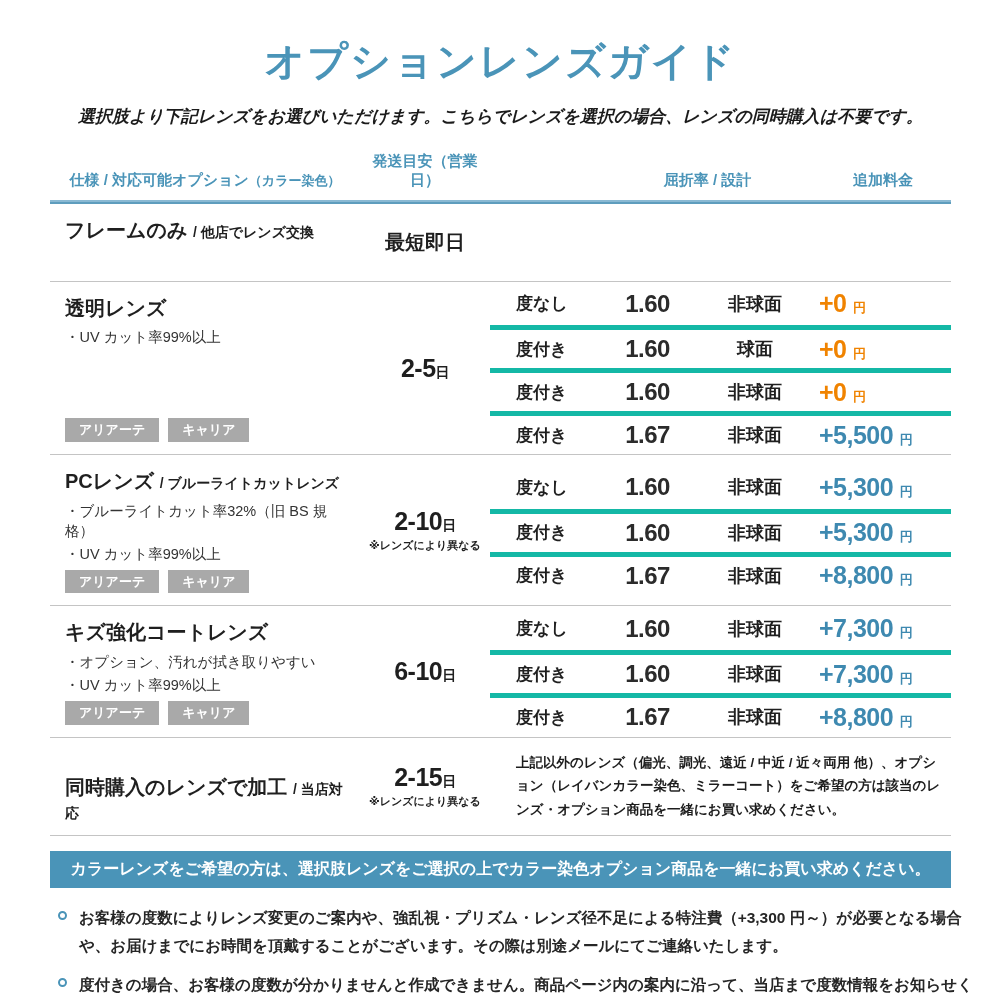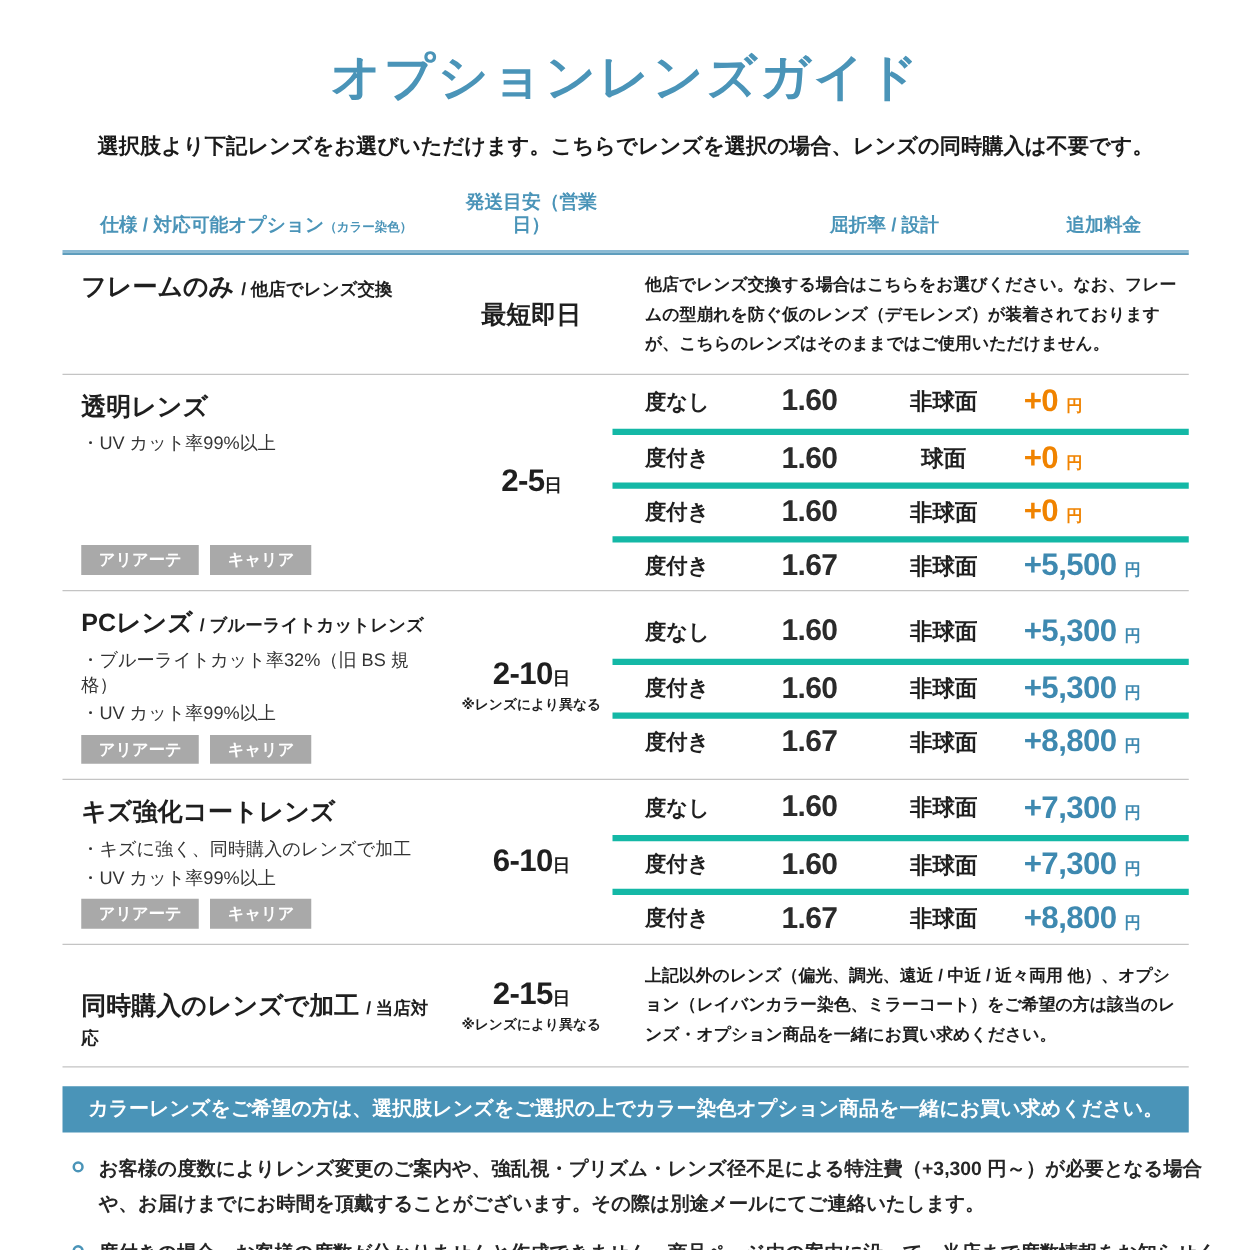--- a/index.html
+++ b/index.html
@@ -16,30 +16,30 @@
     width:1001px;height:1000px;background:#ffffff;
     font-family:"Liberation Sans","DejaVu Sans",sans-serif;
     color:var(--text_dark);
   }
   .page{padding-top:34px;}
   .title{
     text-align:center;font-size:40px;font-weight:900;letter-spacing:2px;
     color:var(--accent);
   }
   .subtitle{
-    text-align:center;font-size:17px;font-weight:700;margin-top:16px;color:#1b1b1b;
+    text-align:center;font-size:17px;font-weight:700;margin-top:16px;color:#1b1b1b;font-style:italic;
   }
   .table{margin:0 50px;width:901px;}
   
   .thead{
     display:grid;grid-template-columns:310px 130px 110px 215px 136px;
     margin-top:24px;align-items:end;
   }
   .th{color:var(--accent);font-weight:700;font-size:15px;text-align:center;}
-  .th .small{font-size:10px;}
+  .th .small{font-size:13px;}
   .dblline{height:4px;border-top:2px solid var(--line_blue);border-bottom:2px solid var(--line_blue_dark);margin-top:10px;}
   
   .row{
     display:grid;grid-template-columns:310px 130px 461px;
     border-bottom:1px solid #c4c4c4;
   }
   .cell-info{padding:14px 6px 12px 15px;display:flex;flex-direction:column;}
   .row-title{font-size:20px;font-weight:800;color:#1f1f1f;line-height:1.2;}
   .row-title .suffix{font-size:14px;font-weight:700;}
   .feature{font-size:14.5px;font-weight:500;color:#333;margin-top:7px;line-height:1.4;}
@@ -107,21 +107,20 @@
     </div>
     <div class="dblline"></div>
 
     <div class="row" style="min-height:78px">
       <div class="cell-info" style="justify-content:flex-start">
         <div class="row-title"><span>フレームのみ</span> <span class="suffix">/ 他店でレンズ交換</span></div>
       </div>
       <div class="cell-ship">
         <div class="ship-plain">最短即日</div>
       </div>
-      <div class="cell-note">他店でレンズ交換する場合はこちらをお選びください。なお、フレームの型崩れを防ぐ仮のレンズ（デモレンズ）が装着されておりますが、こちらのレンズはそのままではご使用いただけません。</div>
     </div>
 
     <div class="row" style="min-height:173px">
       <div class="cell-info">
         <div class="row-title">透明レンズ</div>
         <div class="feature">・UV カット率99%以上</div>
         <div class="badges">
           <span class="badge">アリアーテ</span>
           <span class="badge">キャリア</span>
         </div>
@@ -189,21 +188,21 @@
           <div class="opt-index">1.67</div>
           <div class="opt-design">非球面</div>
           <div class="opt-price price-blue"><span>+8,800</span> <span class="yen">円</span></div>
         </div>
       </div>
     </div>
 
     <div class="row" style="min-height:130px">
       <div class="cell-info">
         <div class="row-title">キズ強化コートレンズ</div>
-        <div class="feature" style="margin-top:8px">・キズに強く、同時購入のレンズで加工</div>
+        <div class="feature" style="margin-top:8px">・オプション、汚れが拭き取りやすい</div>
         <div class="feature" style="margin-top:2px">・UV カット率99%以上</div>
         <div class="badges" style="padding-top:6px">
           <span class="badge">アリアーテ</span>
           <span class="badge">キャリア</span>
         </div>
       </div>
       <div class="cell-ship">
         <div class="ship-big"><span>6-10</span><span class="day">日</span></div>
       </div>
       <div class="cell-opts">

